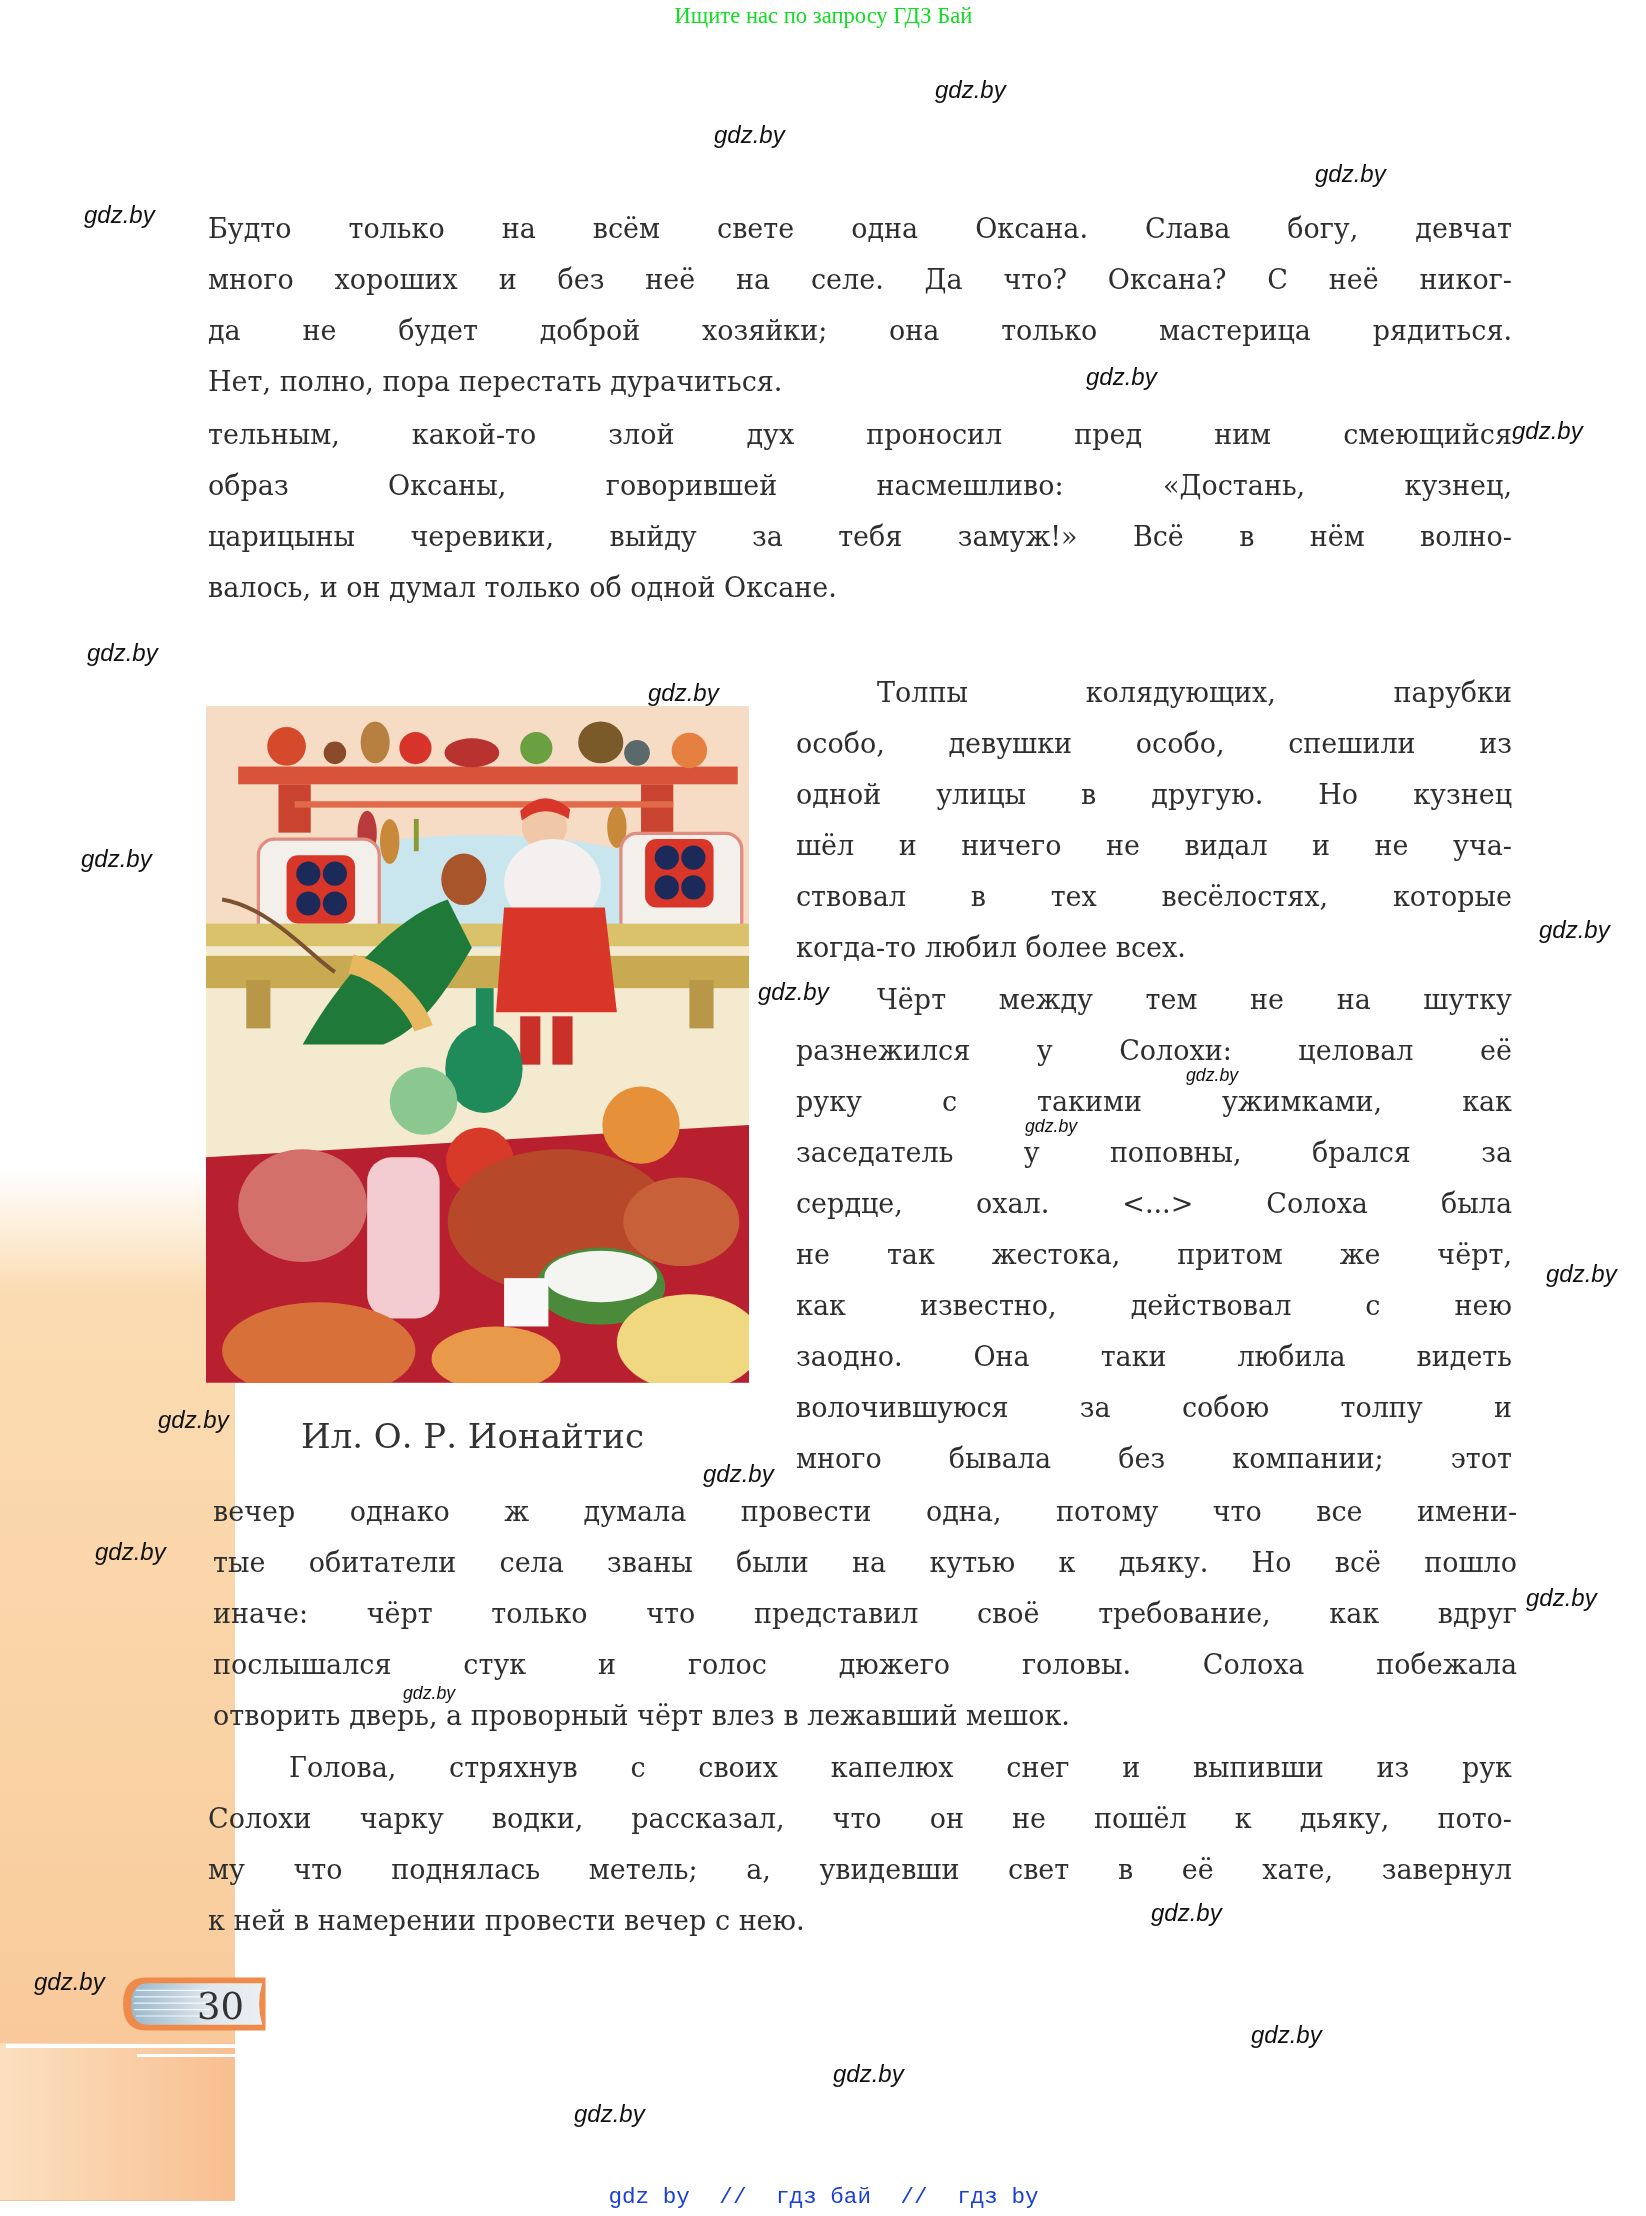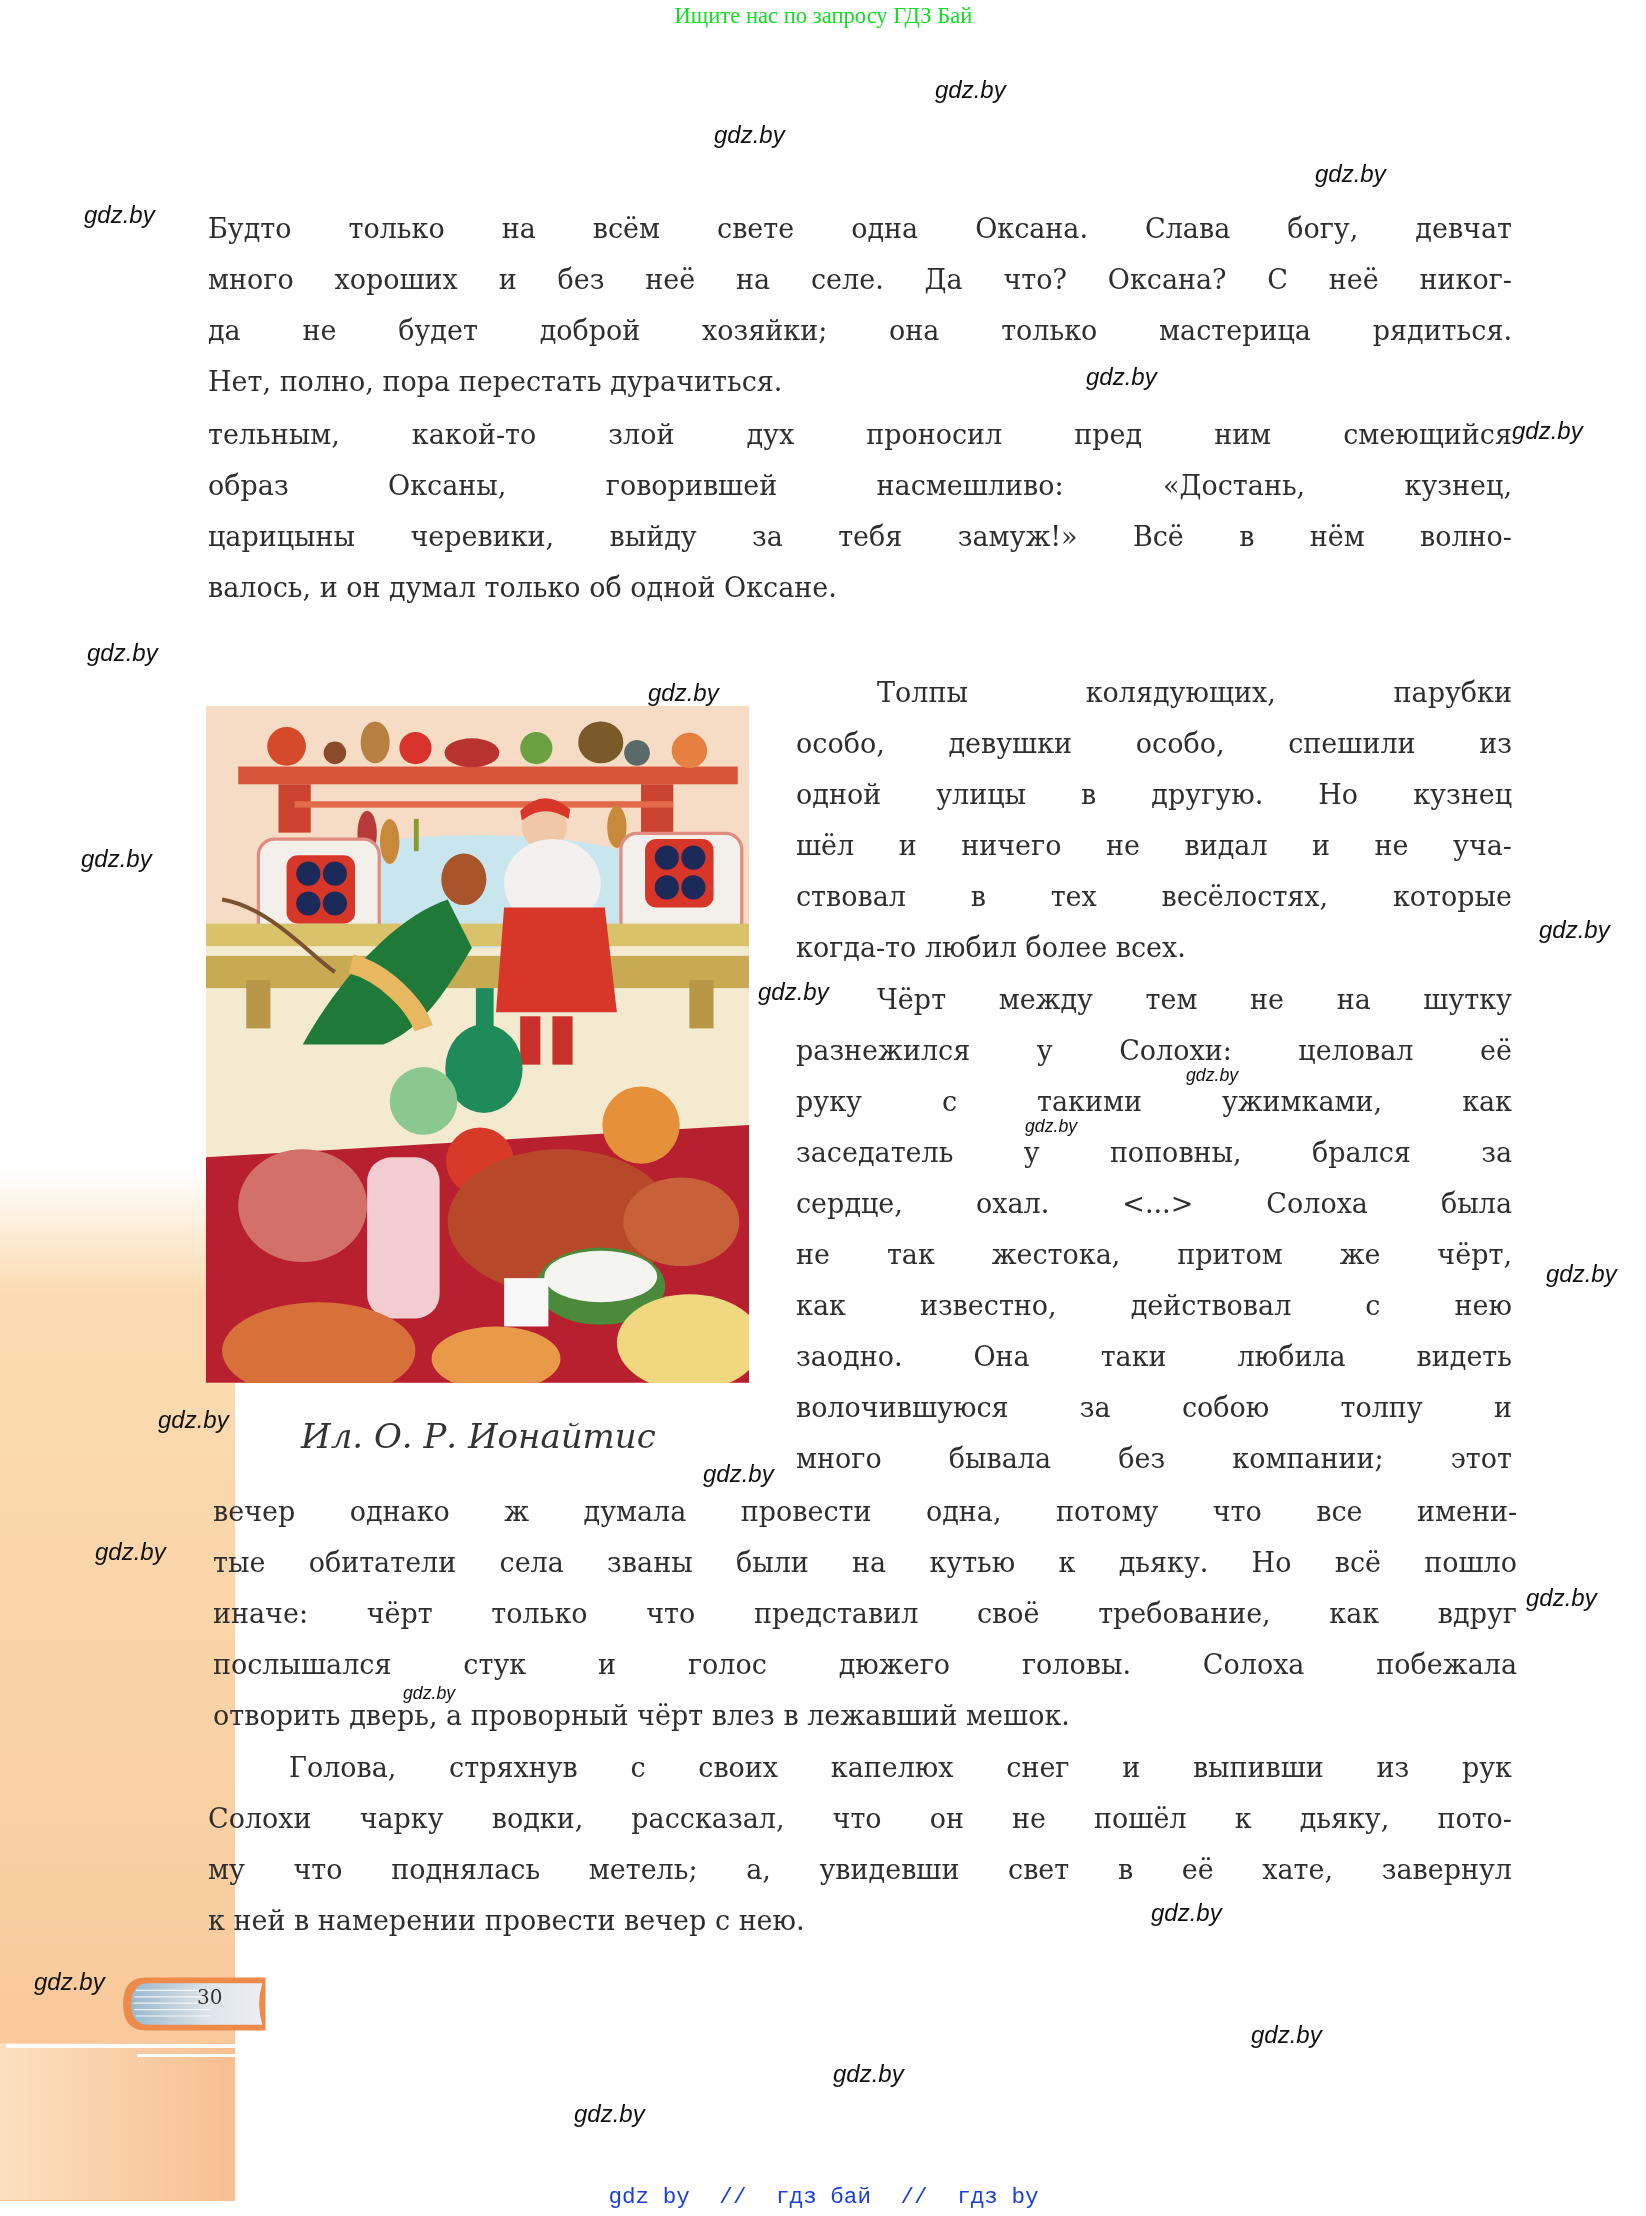--- a/index.html
+++ b/index.html
@@ -41,29 +41,29 @@
     }
     .line { display: block; height: 51px; }
     .line.indent { padding-left: 81px; }
     .justify { text-align: justify; text-align-last: justify; }
 
     .illustration {
       position: absolute; left: 206px; top: 706px; width: 543px; height: 677px;
       overflow: hidden; background: #f6e6c6;
     }
     .caption {
-      position: absolute; left: 301px; top: 1416px; font-style: italic;
+      position: absolute; left: 301px; top: 1416px; 
       font-size: 34px; color: #333;
     }
 
     .page-tab {
       position: absolute; left: 121px; top: 1976px; width: 145px; height: 56px;
     }
     .page-num {
-      position: absolute; left: 197px; top: 1985px; font-size: 20px; color: #333;
+      position: absolute; left: 197px; top: 1985px; font-size: 37px; color: #333;
     }
   </style>
 </head>
 <body>
 
 <div class="side-band"></div>
 <div class="side-band-bottom"></div>
 <div class="side-line-1"></div>
 <div class="side-line-2"></div>
 

